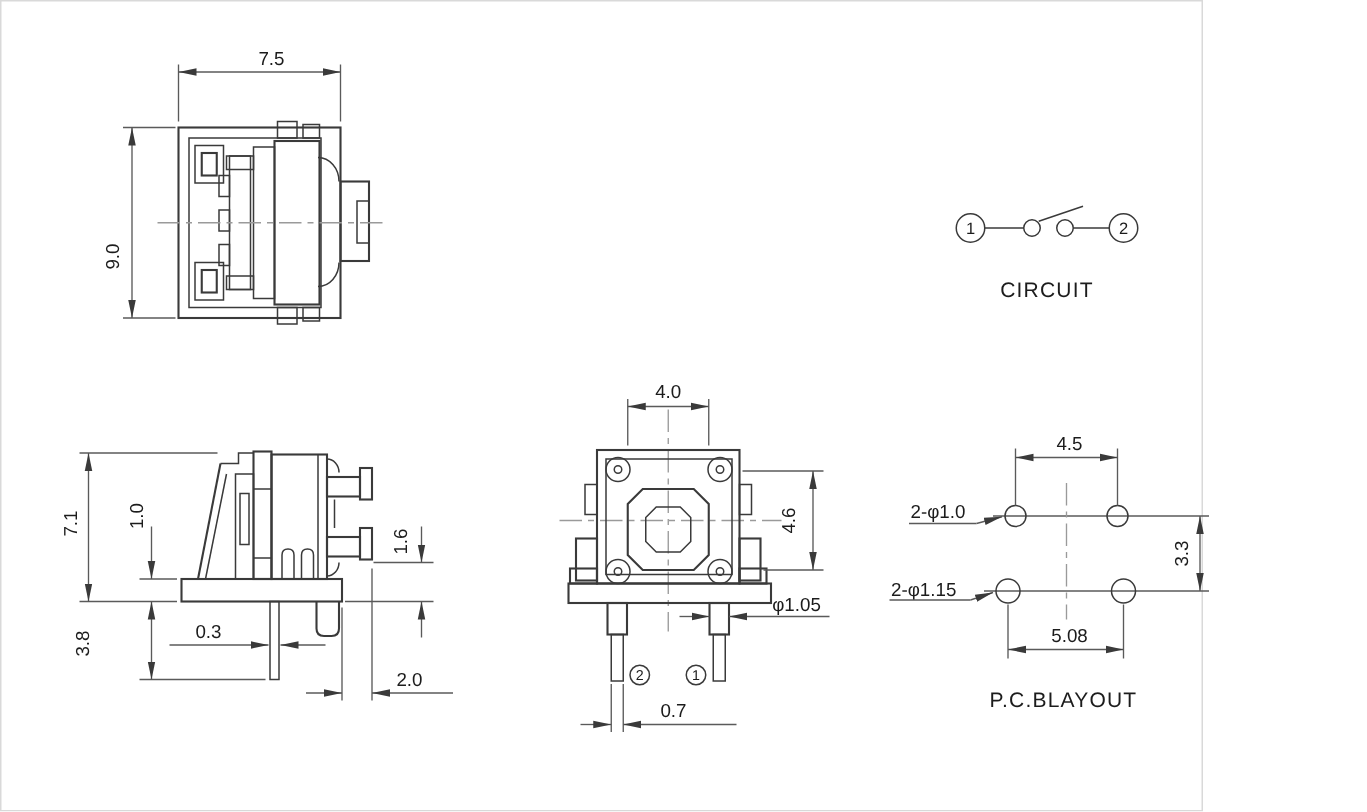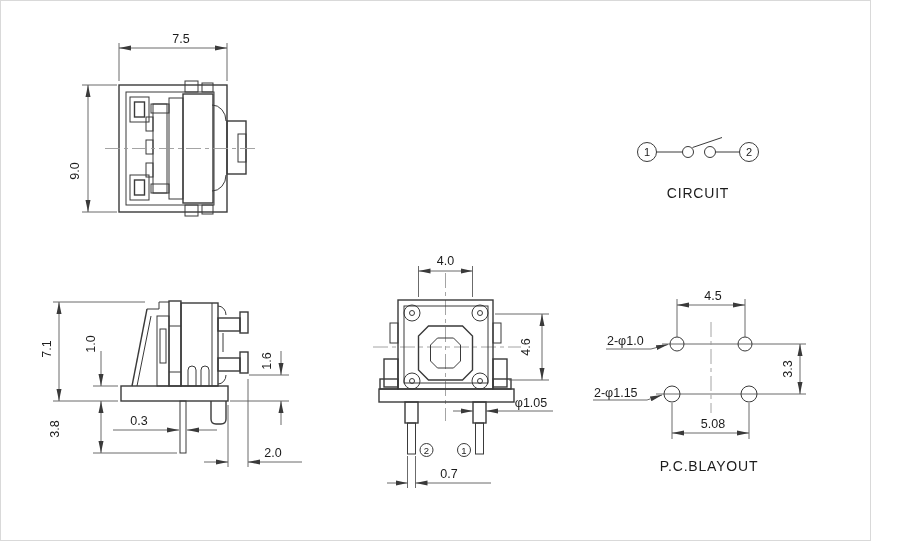--- a/index.html
+++ b/index.html
@@ -1,18 +1,18 @@
 <!DOCTYPE html>
 <html><head>
 <meta charset="utf-8">
 <style>
   html,body { margin:0; padding:0; background:#ffffff; }
   .canvas {
     position:relative;
-    width:871px; height:541px;
+    width:802px; height:541px;
     background:#ffffff;
     border:1px solid #d9d9d9;
     box-sizing:border-box;
     font-family:"Liberation Sans", sans-serif;
   }
   svg { display:block; }
   
   .pl  { fill:none; stroke:#3a3a3a; stroke-width:1.4; stroke-linejoin:miter; }
   .pl2 { fill:none; stroke:#3a3a3a; stroke-width:1; }
   

